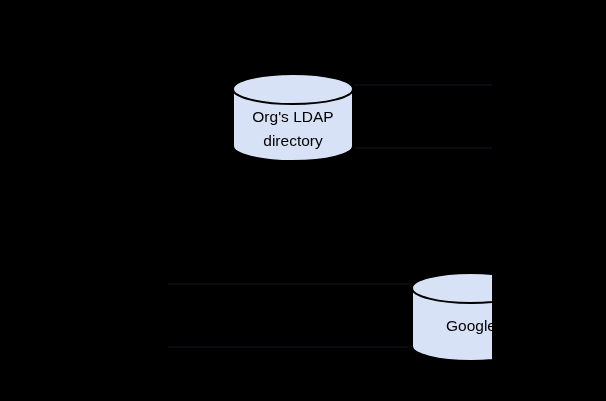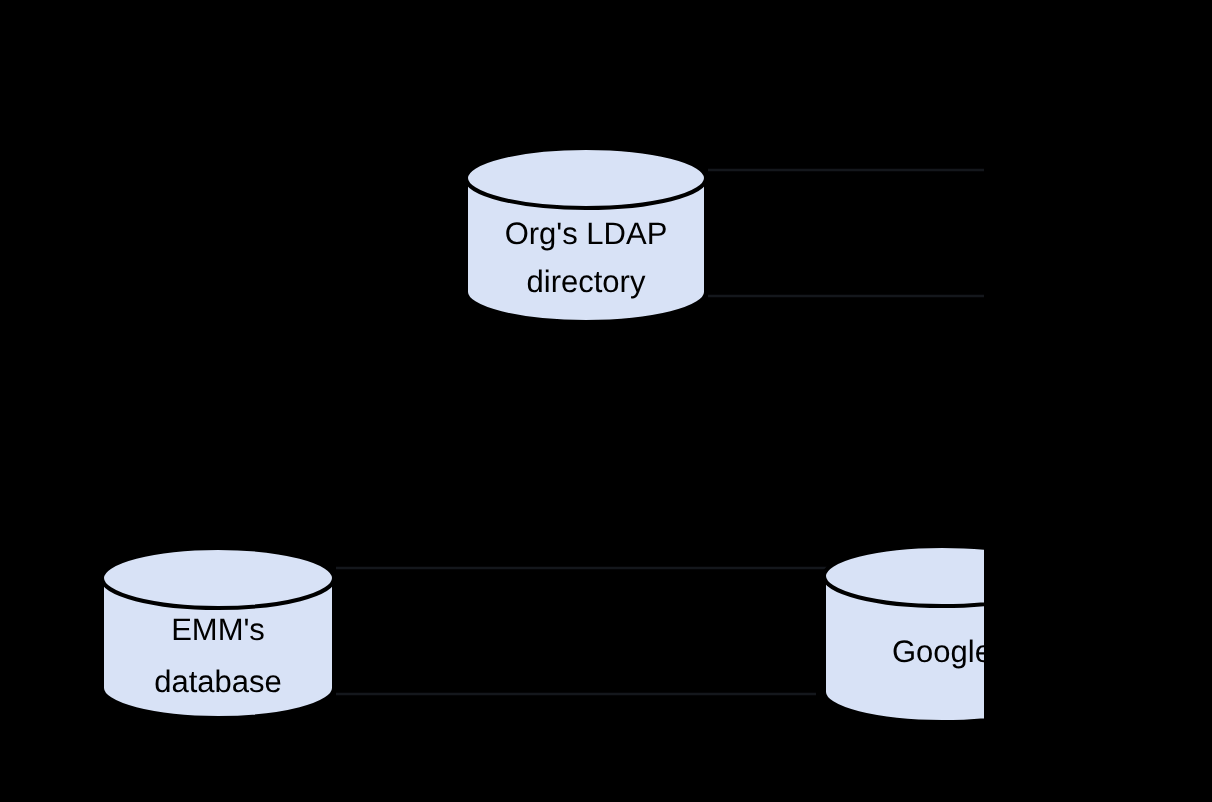--- a/index.html
+++ b/index.html
@@ -47,28 +47,20 @@
 
   <div class="node" style="left:232px;top:73px;">
     <svg width="122" height="89" viewBox="0 0 122 89">
       <path class="cyl-body" d="M1,16 L1,73 A60,15 0 0 0 121,73 L121,16"></path>
       <ellipse class="cyl-top" cx="61" cy="16" rx="60" ry="15"></ellipse>
       <text class="cyl-label" x="61" y="49">Org's LDAP</text>
       <text class="cyl-label" x="61" y="73">directory</text>
     </svg>
   </div>
 
-  <div class="node" style="left:50px;top:273px;">
-    <svg width="118" height="87" viewBox="0 0 118 87">
-      <path class="cyl-body" d="M1,16 L1,71 A58,15 0 0 0 117,71 L117,16"></path>
-      <ellipse class="cyl-top" cx="59" cy="16" rx="58" ry="15"></ellipse>
-      <text class="cyl-label" x="59" y="47">EMM's</text>
-      <text class="cyl-label" x="59" y="73">database</text>
-    </svg>
-  </div>
 
   <div class="node" style="left:411px;top:272px;">
     <svg width="120" height="90" viewBox="0 0 120 90">
       <path class="cyl-body" d="M1,16 L1,74 A59,15 0 0 0 119,74 L119,16"></path>
       <ellipse class="cyl-top" cx="60" cy="16" rx="59" ry="15"></ellipse>
       <text class="cyl-label" x="60" y="59">Google</text>
     </svg>
   </div>
 
 </div>

